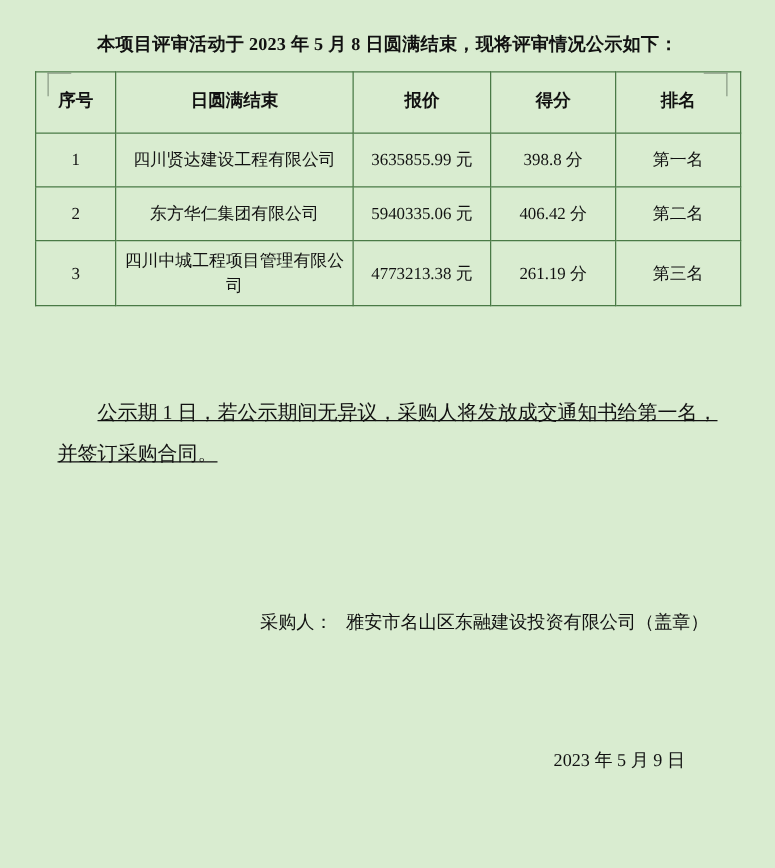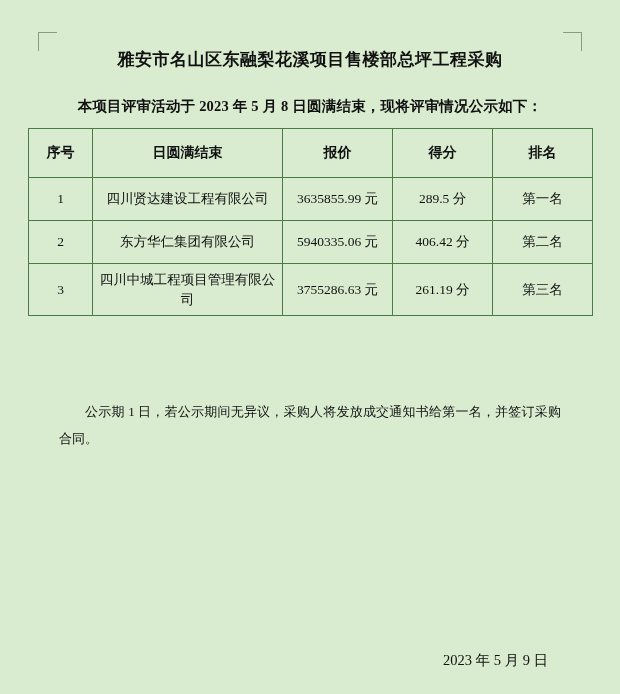--- a/index.html
+++ b/index.html
@@ -67,26 +67,27 @@
   table.result td {
     height: 30px;
   }
   col.c1 { width: 64px; }
   col.c2 { width: 190px; }
   col.c3 { width: 110px; }
   col.c4 { width: 100px; }
   col.c5 { width: 100px; }
 
   .para {
-    margin: 17px;
+    margin: 4px;
     padding: 0 14px;
-    font-size: 13px;
+    font-size: 16px;
     line-height: 2.05;
     text-align: justify;
     text-indent: 2em;
+    text-decoration: underline;
   }
   .spacer-lg { height: 56px; }
   .spacer-md { height: 42px; }
 
   .sign-line {
     font-size: 14.5px;
     margin: 0;
     padding-left: 180px;
     line-height: 2.2;
   }
@@ -101,21 +102,20 @@
   }
 </style>
 </head>
 <body>
 
 <div class="page">
 
   <div class="mark tl"></div>
   <div class="mark tr"></div>
 
-  <h1 class="doc-title">雅安市名山区东融梨花溪项目售楼部总坪工程采购</h1>
 
   <p class="intro">本项目评审活动于 2023 年 5 月 8 日圆满结束，现将评审情况公示如下：</p>
 
   <table class="result">
     <colgroup>
       <col class="c1">
         <col class="c2">
         <col class="c3">
         <col class="c4">
         <col class="c5">
@@ -127,47 +127,52 @@
         <th>报价</th>
         <th>得分</th>
         <th>排名</th>
       </tr>
     </thead>
     <tbody>
       <tr>
         <td>1</td>
         <td>四川贤达建设工程有限公司</td>
         <td>3635855.99 元</td>
-        <td>289.5 分</td>
+        <td>398.8 分</td>
         <td>第一名</td>
       </tr>
       <tr>
         <td>2</td>
         <td>东方华仁集团有限公司</td>
         <td>5940335.06 元</td>
         <td>406.42 分</td>
         <td>第二名</td>
       </tr>
       <tr>
         <td>3</td>
         <td>四川中城工程项目管理有限公司</td>
-        <td>3755286.63 元</td>
+        <td>4773213.38 元</td>
         <td>261.19 分</td>
         <td>第三名</td>
       </tr>
     </tbody>
   </table>
 
   <div class="spacer-lg"></div>
 
   <p class="para">公示期 1 日，若公示期间无异议，采购人将发放成交通知书给第一名，并签订采购合同。</p>
 
   <div class="spacer-lg"></div>
   <div class="spacer-md"></div>
 
+  <p class="sign-line">
+    <span>采购人：</span>
+    &nbsp;
+    <span>雅安市名山区东融建设投资有限公司（盖章）</span>
+  </p>
 
   <div class="spacer-md"></div>
 
 
   <div class="spacer-md"></div>
 
   <p class="date-line">2023 年 5 月 9 日</p>
 
 </div>
 

